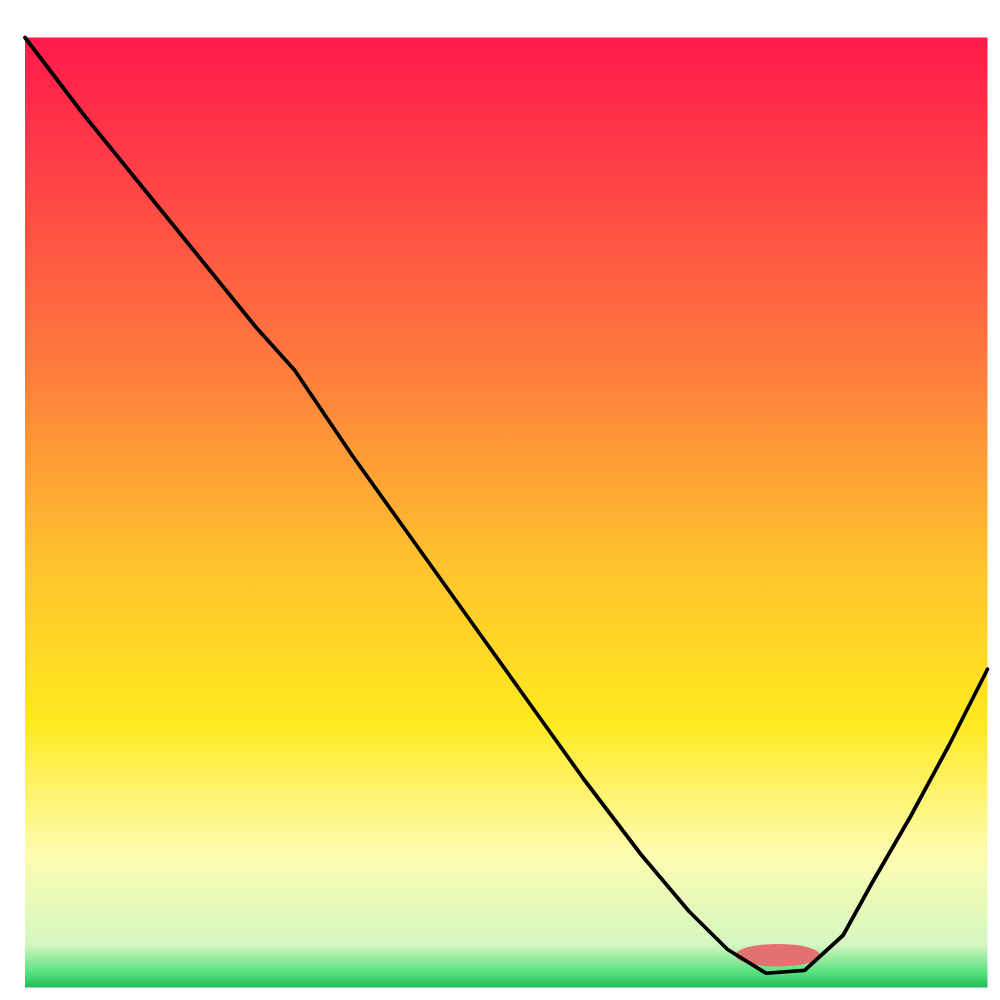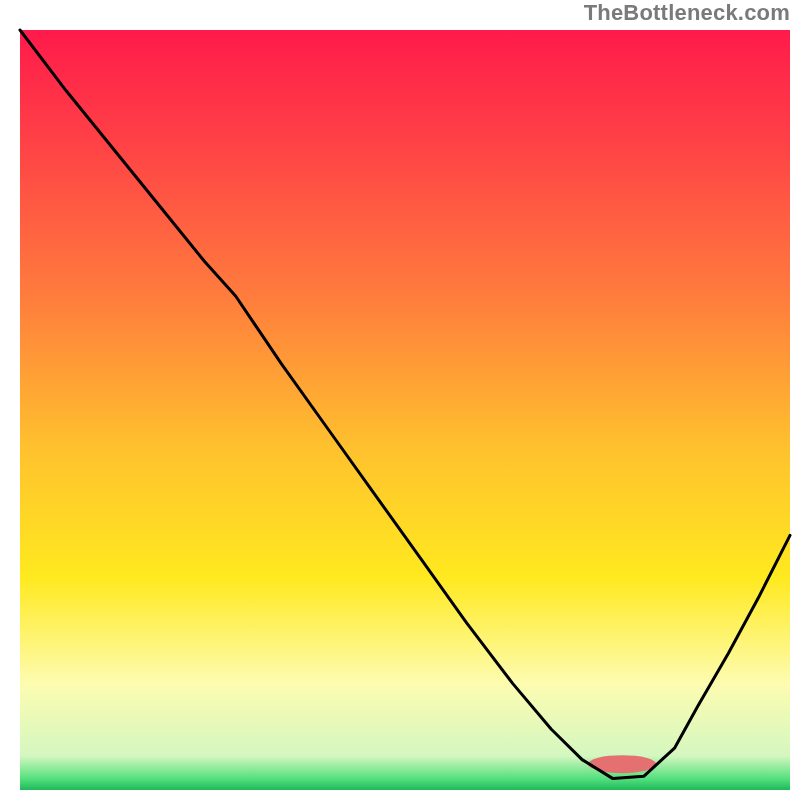--- a/index.html
+++ b/index.html
@@ -44,21 +44,20 @@
     stroke-width: 3;
     stroke-linejoin: round;
     stroke-linecap: round;
   }
 </style>
 </head>
 <body>
 
 <div class="stage">
 
-  <div class="watermark">TheBottleneck.com</div>
 
   <svg class="plot" viewBox="0 0 800 800">
     <defs>
       <linearGradient id="bg-grad" x1="0" y1="0" x2="0" y2="1">
           <stop offset="0%" stop-color="#ff1a4b"></stop>
           <stop offset="15%" stop-color="#ff4246"></stop>
           <stop offset="35%" stop-color="#ff7c3d"></stop>
           <stop offset="55.00000000000001%" stop-color="#ffc12e"></stop>
           <stop offset="72%" stop-color="#ffe91f"></stop>
           <stop offset="86%" stop-color="#fdfcb0"></stop>

